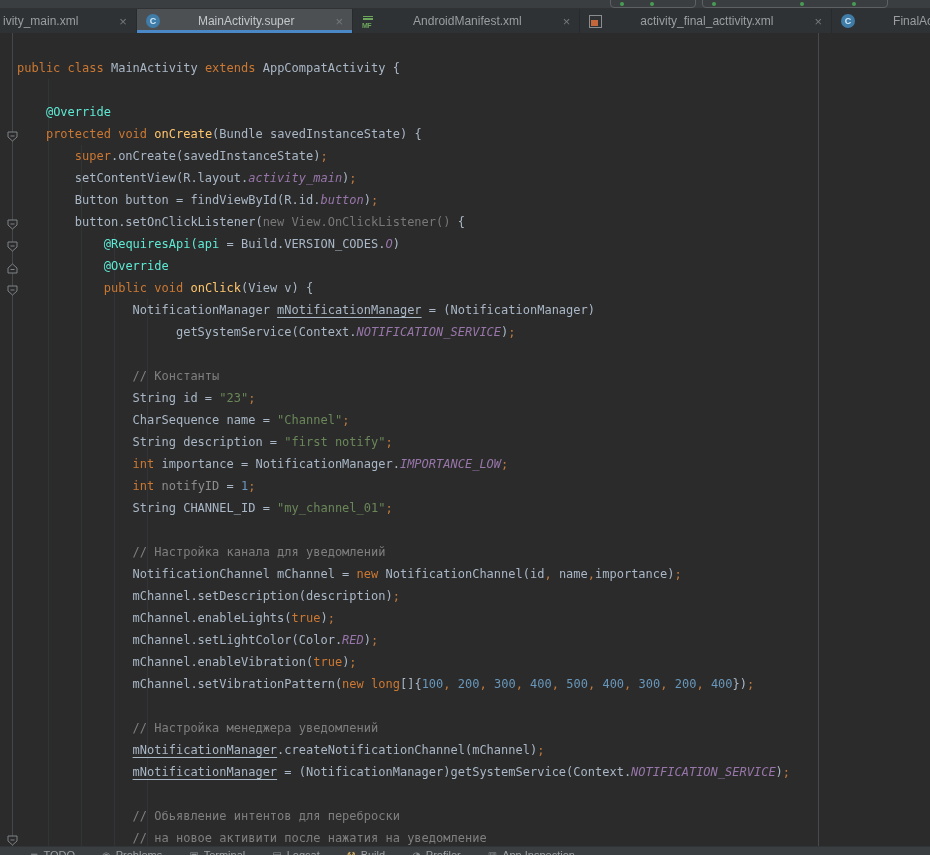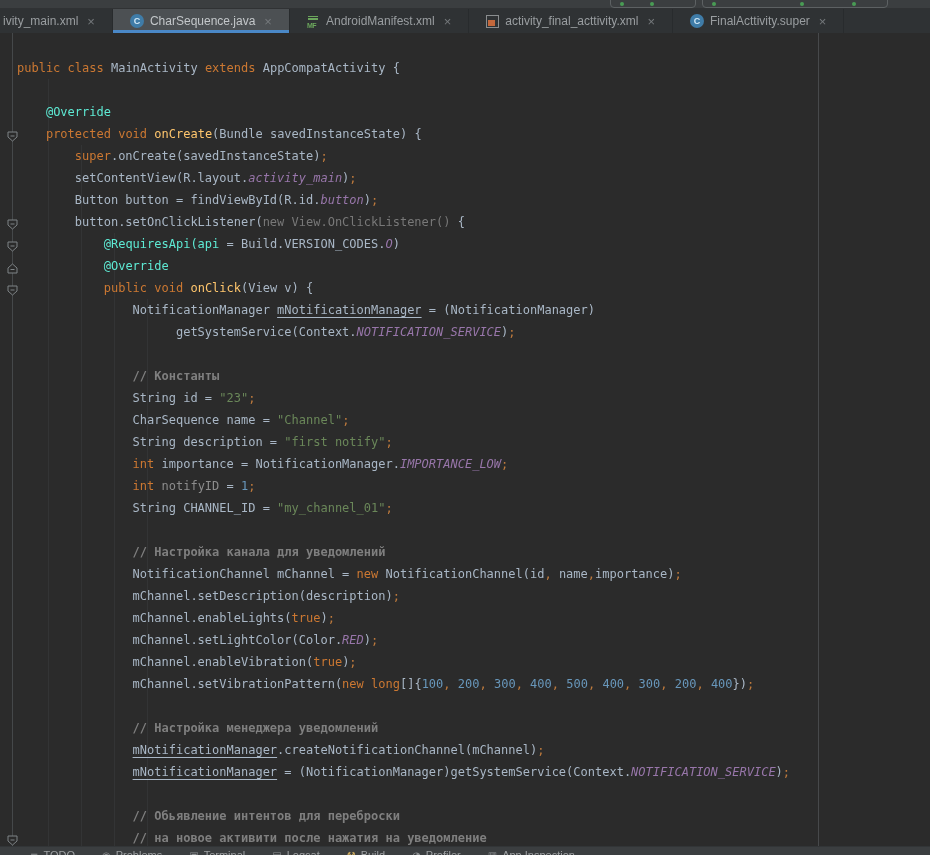--- a/index.html
+++ b/index.html
@@ -8,21 +8,21 @@
 
   
   .topstrip{position:absolute;top:0;left:0;right:0;height:8px;background:#3b3e40;border-bottom:1px solid #303234;overflow:hidden;}
   .runbox{position:absolute;top:-8px;height:14px;border:1px solid #5d6163;border-radius:4px;}
   .runbox.b1{left:610px;width:84px;}
   .runbox.b2{left:702px;width:184px;}
   .gdot{position:absolute;top:2px;width:4px;height:4px;border-radius:50%;background:#499c54;}
 
   
   .tabbar{position:absolute;top:9px;left:0;right:0;height:24px;background:#2f3234;display:flex;align-items:stretch;}
-  .tab{display:flex;align-items:center;padding:0 17px;font-size:12px;color:#9a9ea1;border-right:1px solid #282b2d;position:relative;white-space:nowrap;cursor:default;}
+  .tab{display:flex;align-items:center;padding:0 9px;font-size:12px;color:#9a9ea1;border-right:1px solid #282b2d;position:relative;white-space:nowrap;cursor:default;gap:32px;}
   .tab.selected{background:#4c5053;color:#c3c7ca;}
   .tab.selected::after{content:"";position:absolute;left:0;right:0;bottom:0;height:3px;background:#4a88c7;}
   .tab.first{padding-left:3px;}
   .tab .ticon{margin-right:6px;display:inline-flex;}
   .tab .tclose{margin-left:9px;color:#75797c;font-size:13px;line-height:1;}
   .icon-java{width:14px;height:14px;border-radius:50%;background:#3f7ca8;color:#d3e9f7;font-size:9px;font-weight:bold;display:flex;align-items:center;justify-content:center;}
   .icon-manifest{width:13px;height:13px;position:relative;display:inline-block;}
   .icon-manifest .bars{position:absolute;top:1px;left:1px;width:10px;height:5px;
      background:repeating-linear-gradient(to bottom,#6ba65c 0,#6ba65c 1px,transparent 1px,transparent 2.5px);}
   .icon-manifest .mf{position:absolute;bottom:-1px;left:0;font-size:7px;font-weight:bold;color:#6ba65c;letter-spacing:-0.5px;}
@@ -40,21 +40,21 @@
   .ig3{left:114px;top:200px;bottom:0;}
   .ig4{left:147px;top:266px;bottom:0;}
   .code{position:absolute;left:17px;top:24px;font-family:"DejaVu Sans Mono",monospace;font-size:12px;line-height:22px;white-space:pre;}
   .line{height:22px;}
   .tk-d{color:#a9b7c6;}
   .tk-k{color:#cc7832;}
   .tk-an{color:#5eead4;}
   .tk-m{color:#ffc66d;font-weight:400;}
   .tk-s{color:#6a8759;}
   .tk-n{color:#6897bb;}
-  .tk-c{color:#7f7f7f;font-weight:bold;}
+  .tk-c{color:#7f7f7f;}
   .tk-ct{color:#9876aa;font-style:italic;}
   .tk-g{color:#787878;}
   .tk-u{color:#a9b7c6;text-decoration:underline;text-underline-offset:3px;margin-top:40px;}
   .tk-p{color:#be7a3d;}
   .tk-gu{color:#8c8c8c;}
   .fold-marker{position:absolute;left:7px;width:11px;height:11px;}
 
   
   .bottombar{position:absolute;top:846px;left:0;width:930px;height:22px;background:#3b3e40;border-top:1px solid #323537;display:flex;align-items:flex-start;padding:2px 0 0 30px;box-sizing:border-box;}
   .bitem{display:flex;align-items:center;gap:5px;margin-right:27px;color:#9da0a2;font-size:11px;white-space:nowrap;cursor:default;}
@@ -78,21 +78,21 @@
 
   <div class="tabbar" id="tabbar">
       <div class="tab first">
         <span>ivity_main.xml</span>
         <span class="tclose">×</span>
       </div>
       <div class="tab selected">
         <span class="ticon">
           <span class="icon-java">C</span>
         </span>
-        <span>CharSequence.java</span>
+        <span>MainActivity.super</span>
         <span class="tclose">×</span>
       </div>
       <div class="tab">
         <span class="ticon">
           <span class="icon-manifest">
             <span class="bars"></span>
             <span class="mf">MF</span>
           </span>
         </span>
         <span>AndroidManifest.xml</span>

